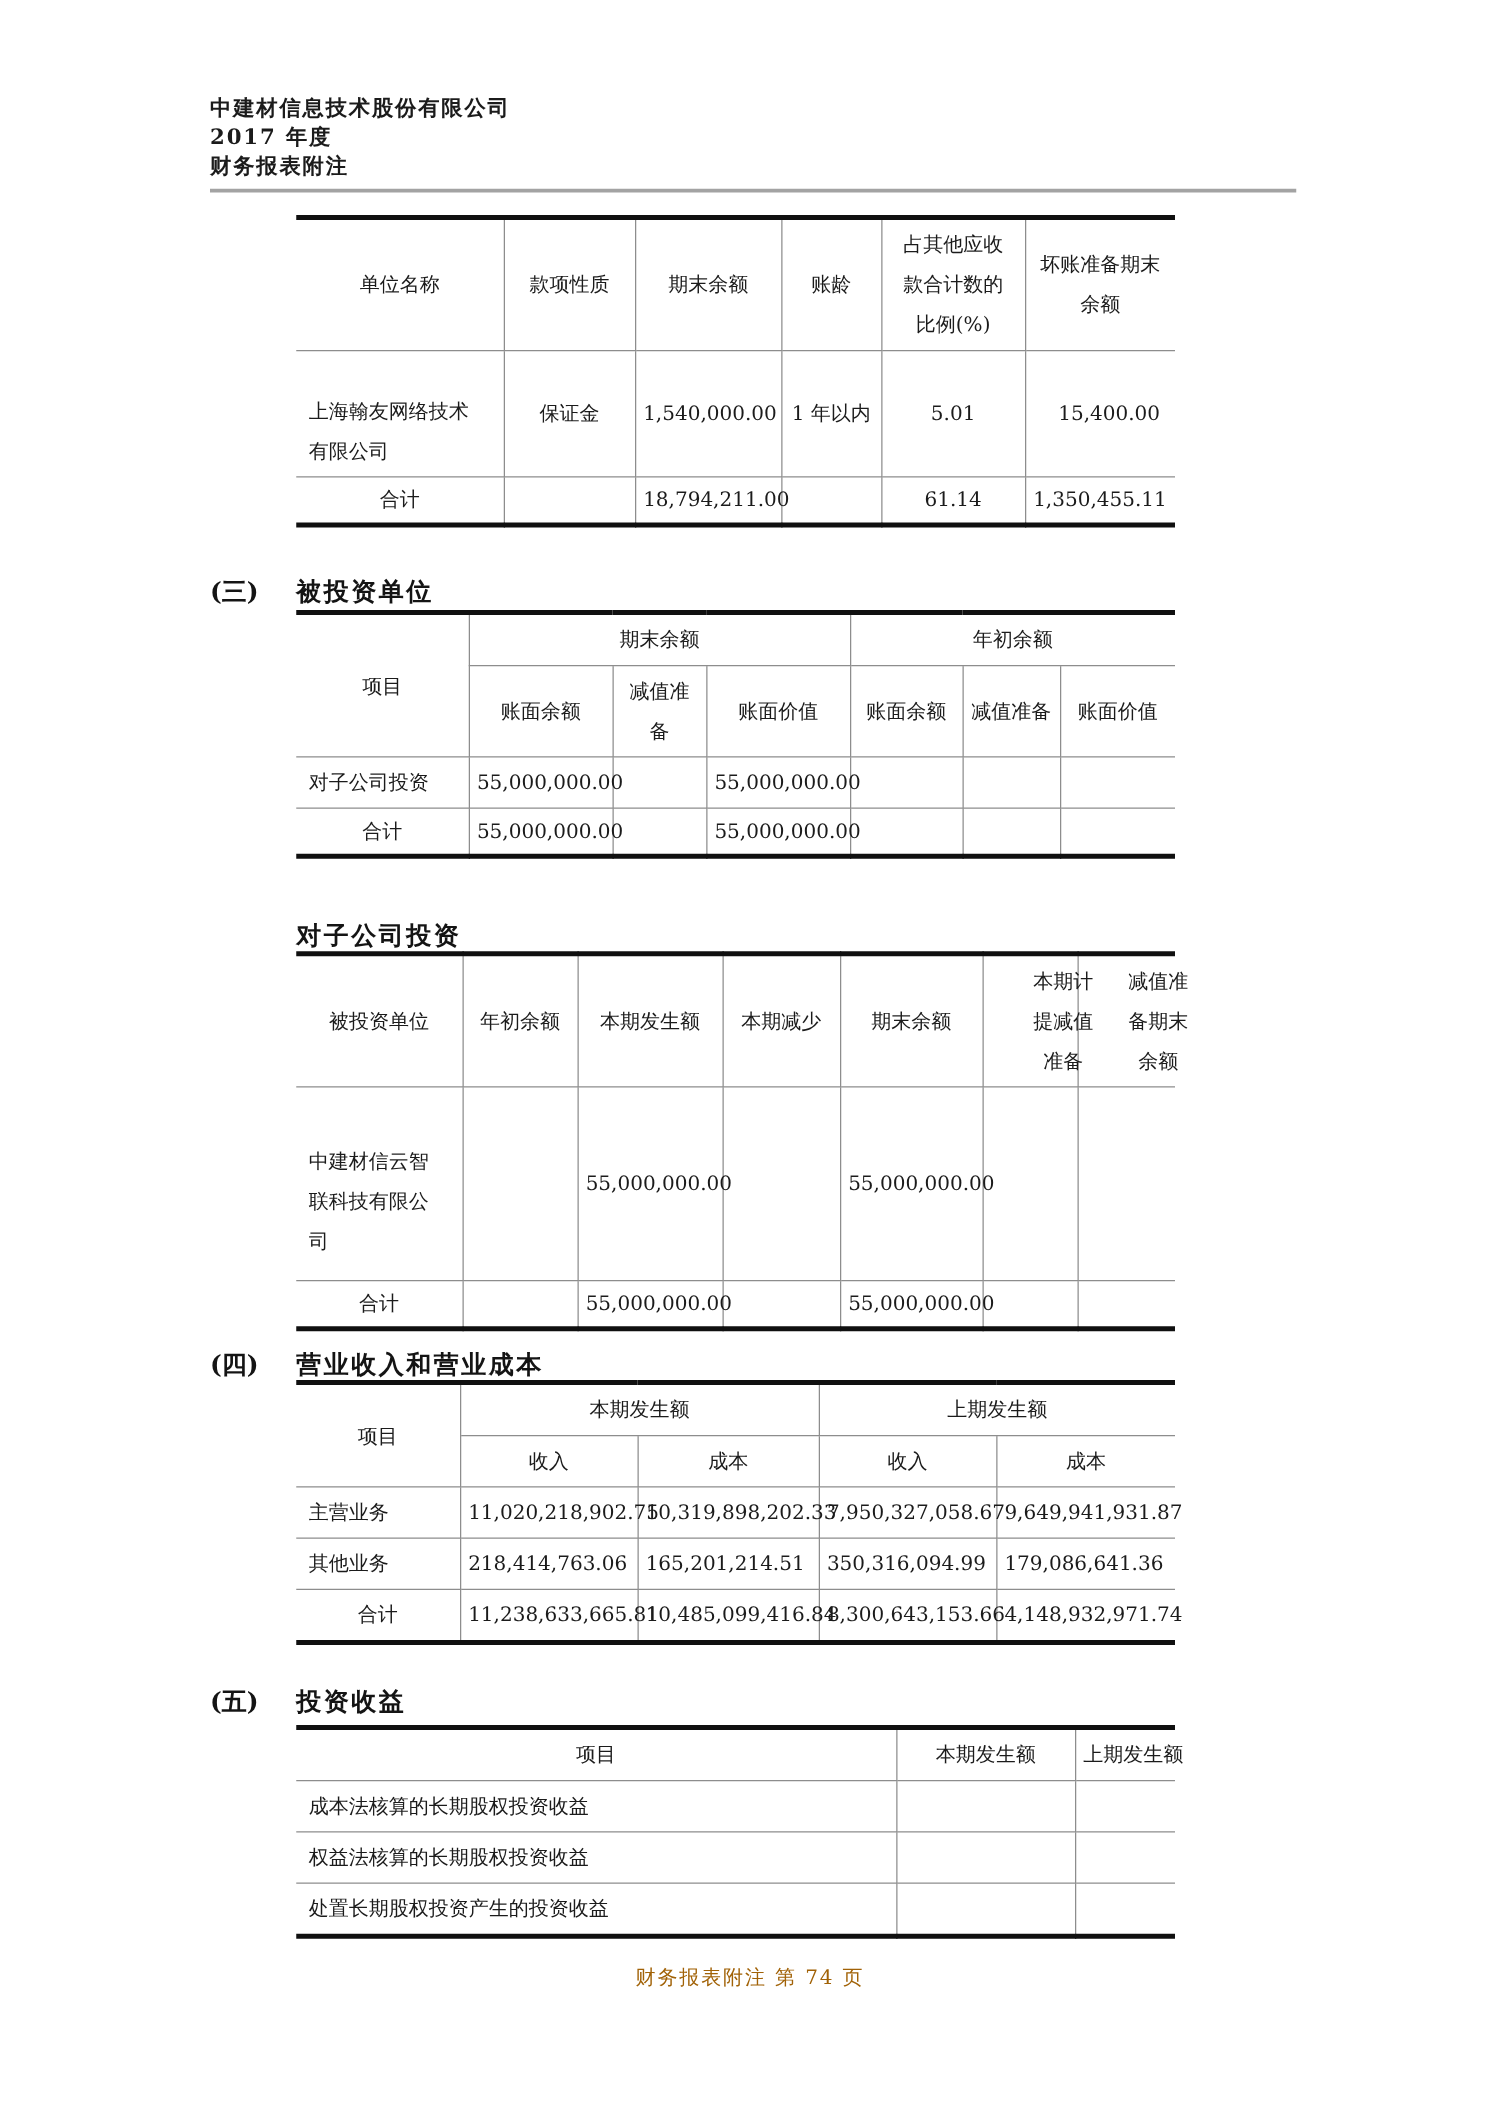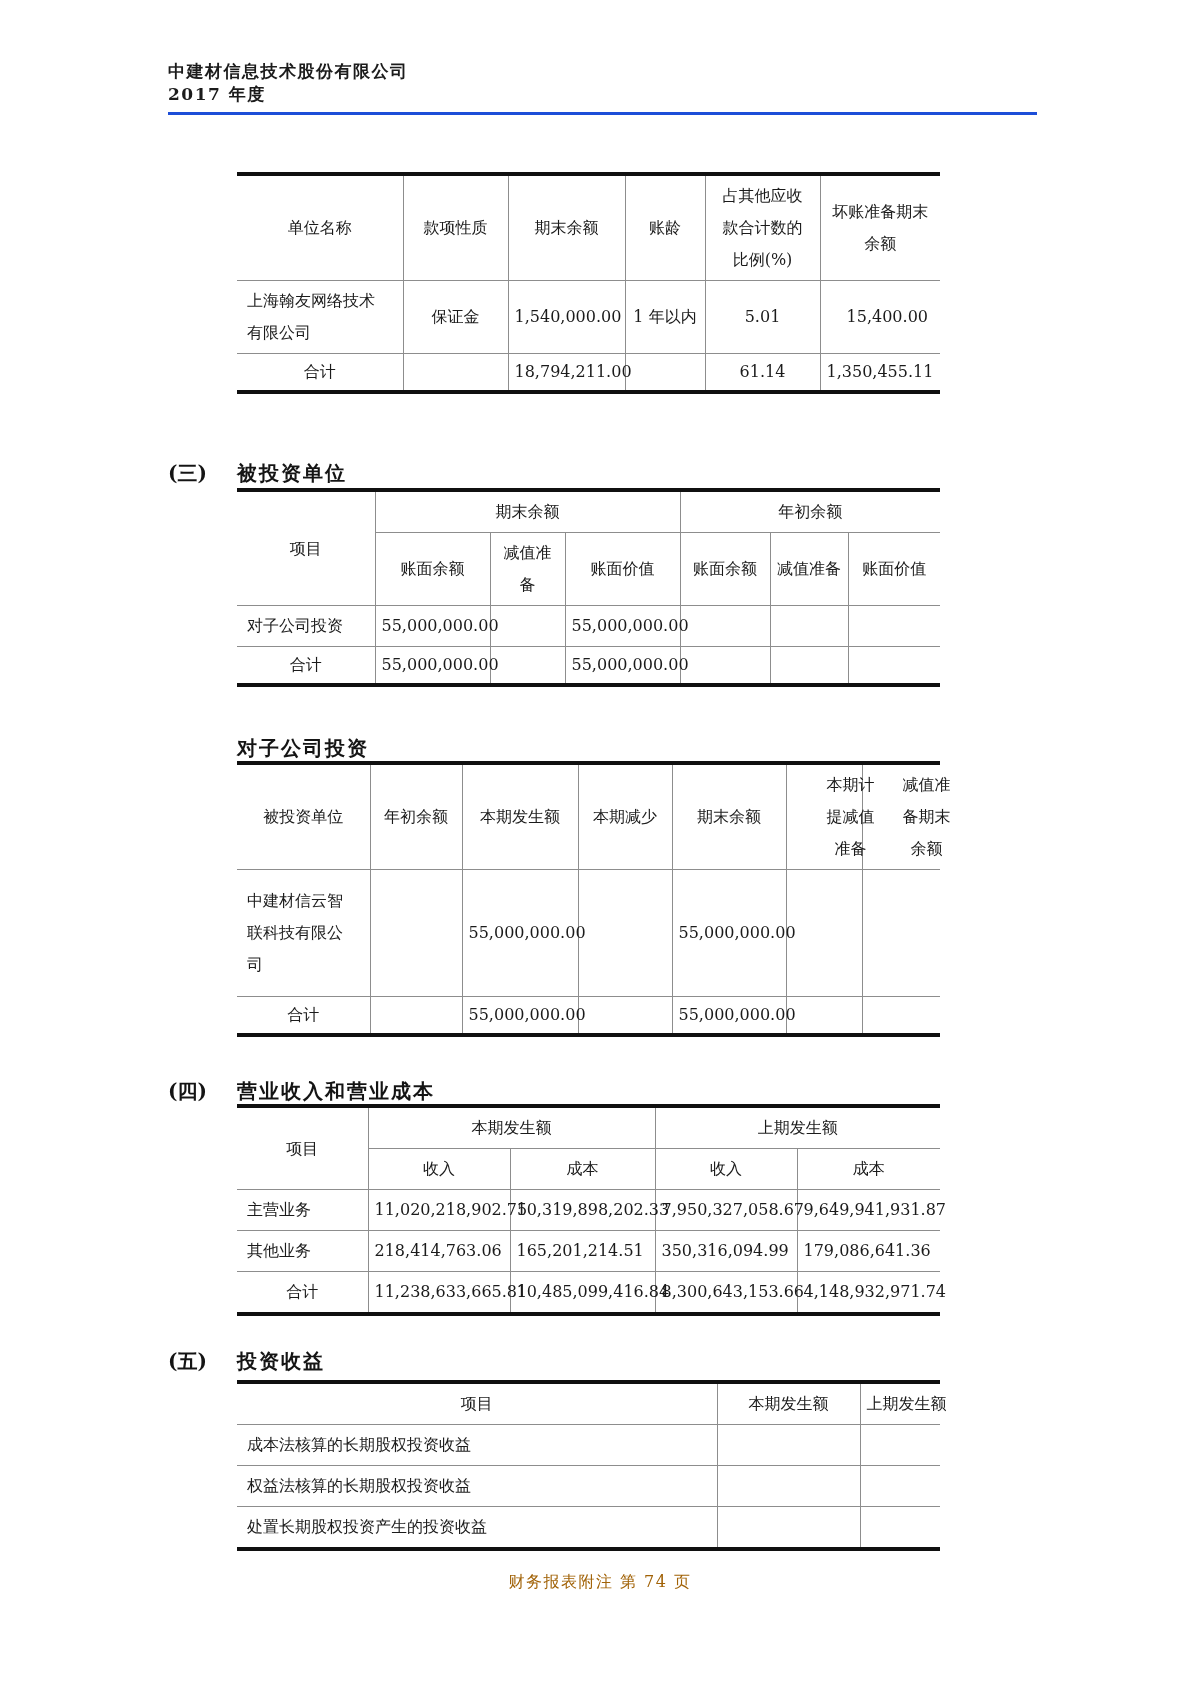--- a/index.html
+++ b/index.html
@@ -6,21 +6,21 @@
   html,body { background:#ffffff; }
   body {
     width:1200px; height:1696px;
     font-family:"DejaVu Serif","Liberation Serif",serif;
     color:#1b1b1b;
   }
   .sheet { position:relative; width:1200px; height:1696px; background:#fff; overflow:hidden; }
   .abs { position:absolute; }
 
   
-  .hdr { left:168px; top:60px; width:869px; border-bottom:3px solid #1d4ed8; padding-bottom:6px; }
+  .hdr { left:168px; top:76px; width:869px; border-bottom:3px solid #a3a3a3; padding-bottom:6px; }
   .hdr .line { font-weight:700; font-size:17px; line-height:23px; letter-spacing:1.5px; }
 
   
   .sec { left:168px; display:flex; font-weight:700; font-size:20px; letter-spacing:2px; color:#141414; }
   .sec .sec-num { width:69px; letter-spacing:0; }
   .subsec { left:237px; font-weight:700; font-size:20px; letter-spacing:2px; color:#141414; }
 
   
   table.t {
     border-collapse:collapse; table-layout:fixed; background:#fff;
@@ -30,40 +30,41 @@
   .t th, .t td {
     border:1px solid #8d8d8d; text-align:center; vertical-align:middle;
     font-weight:400; line-height:2.0; padding:4px 6px;
   }
   .t tr > *:first-child { border-left:0; }
   .t tr > *:last-child  { border-right:0; }
   .rt { text-align:right !important; padding-right:12px !important; }
   .lf { text-align:left  !important; padding-left:10px  !important; }
   .nw { white-space:nowrap; }
   .wrap { display:inline-block; text-align:center; }
-  .wl   { text-align:left; }
+  .wl   { text-align:left;margin-top:28px; }
   .w3 { width:52px;margin-left:32px; }
   .w5 { width:84px; }
   .w6 { width:100px; }
   .w8 { width:132px; }
   .tot > th, .tot > td { padding-top:2px; padding-bottom:2px; }
   .tall > td { padding-top:15px; padding-bottom:15px; }
 
   
   .pgfoot { top:1572px; left:0; width:1200px; text-align:center;
     font-size:16px; letter-spacing:1.5px; color:#a16207; }
 </style>
 </head>
 <body>
 
 <div class="sheet">
 
   <div class="abs hdr">
     <div class="line">中建材信息技术股份有限公司</div>
     <div class="line">2017 年度</div>
+    <div class="line">财务报表附注</div>
   </div>
 
   <div class="abs" style="left:237px; top:172px;">
     <table class="t">
       <colgroup>
         <col style="width:166px">
           <col style="width:105px">
           <col style="width:117px">
         <col style="width:80px">
           <col style="width:115px">

